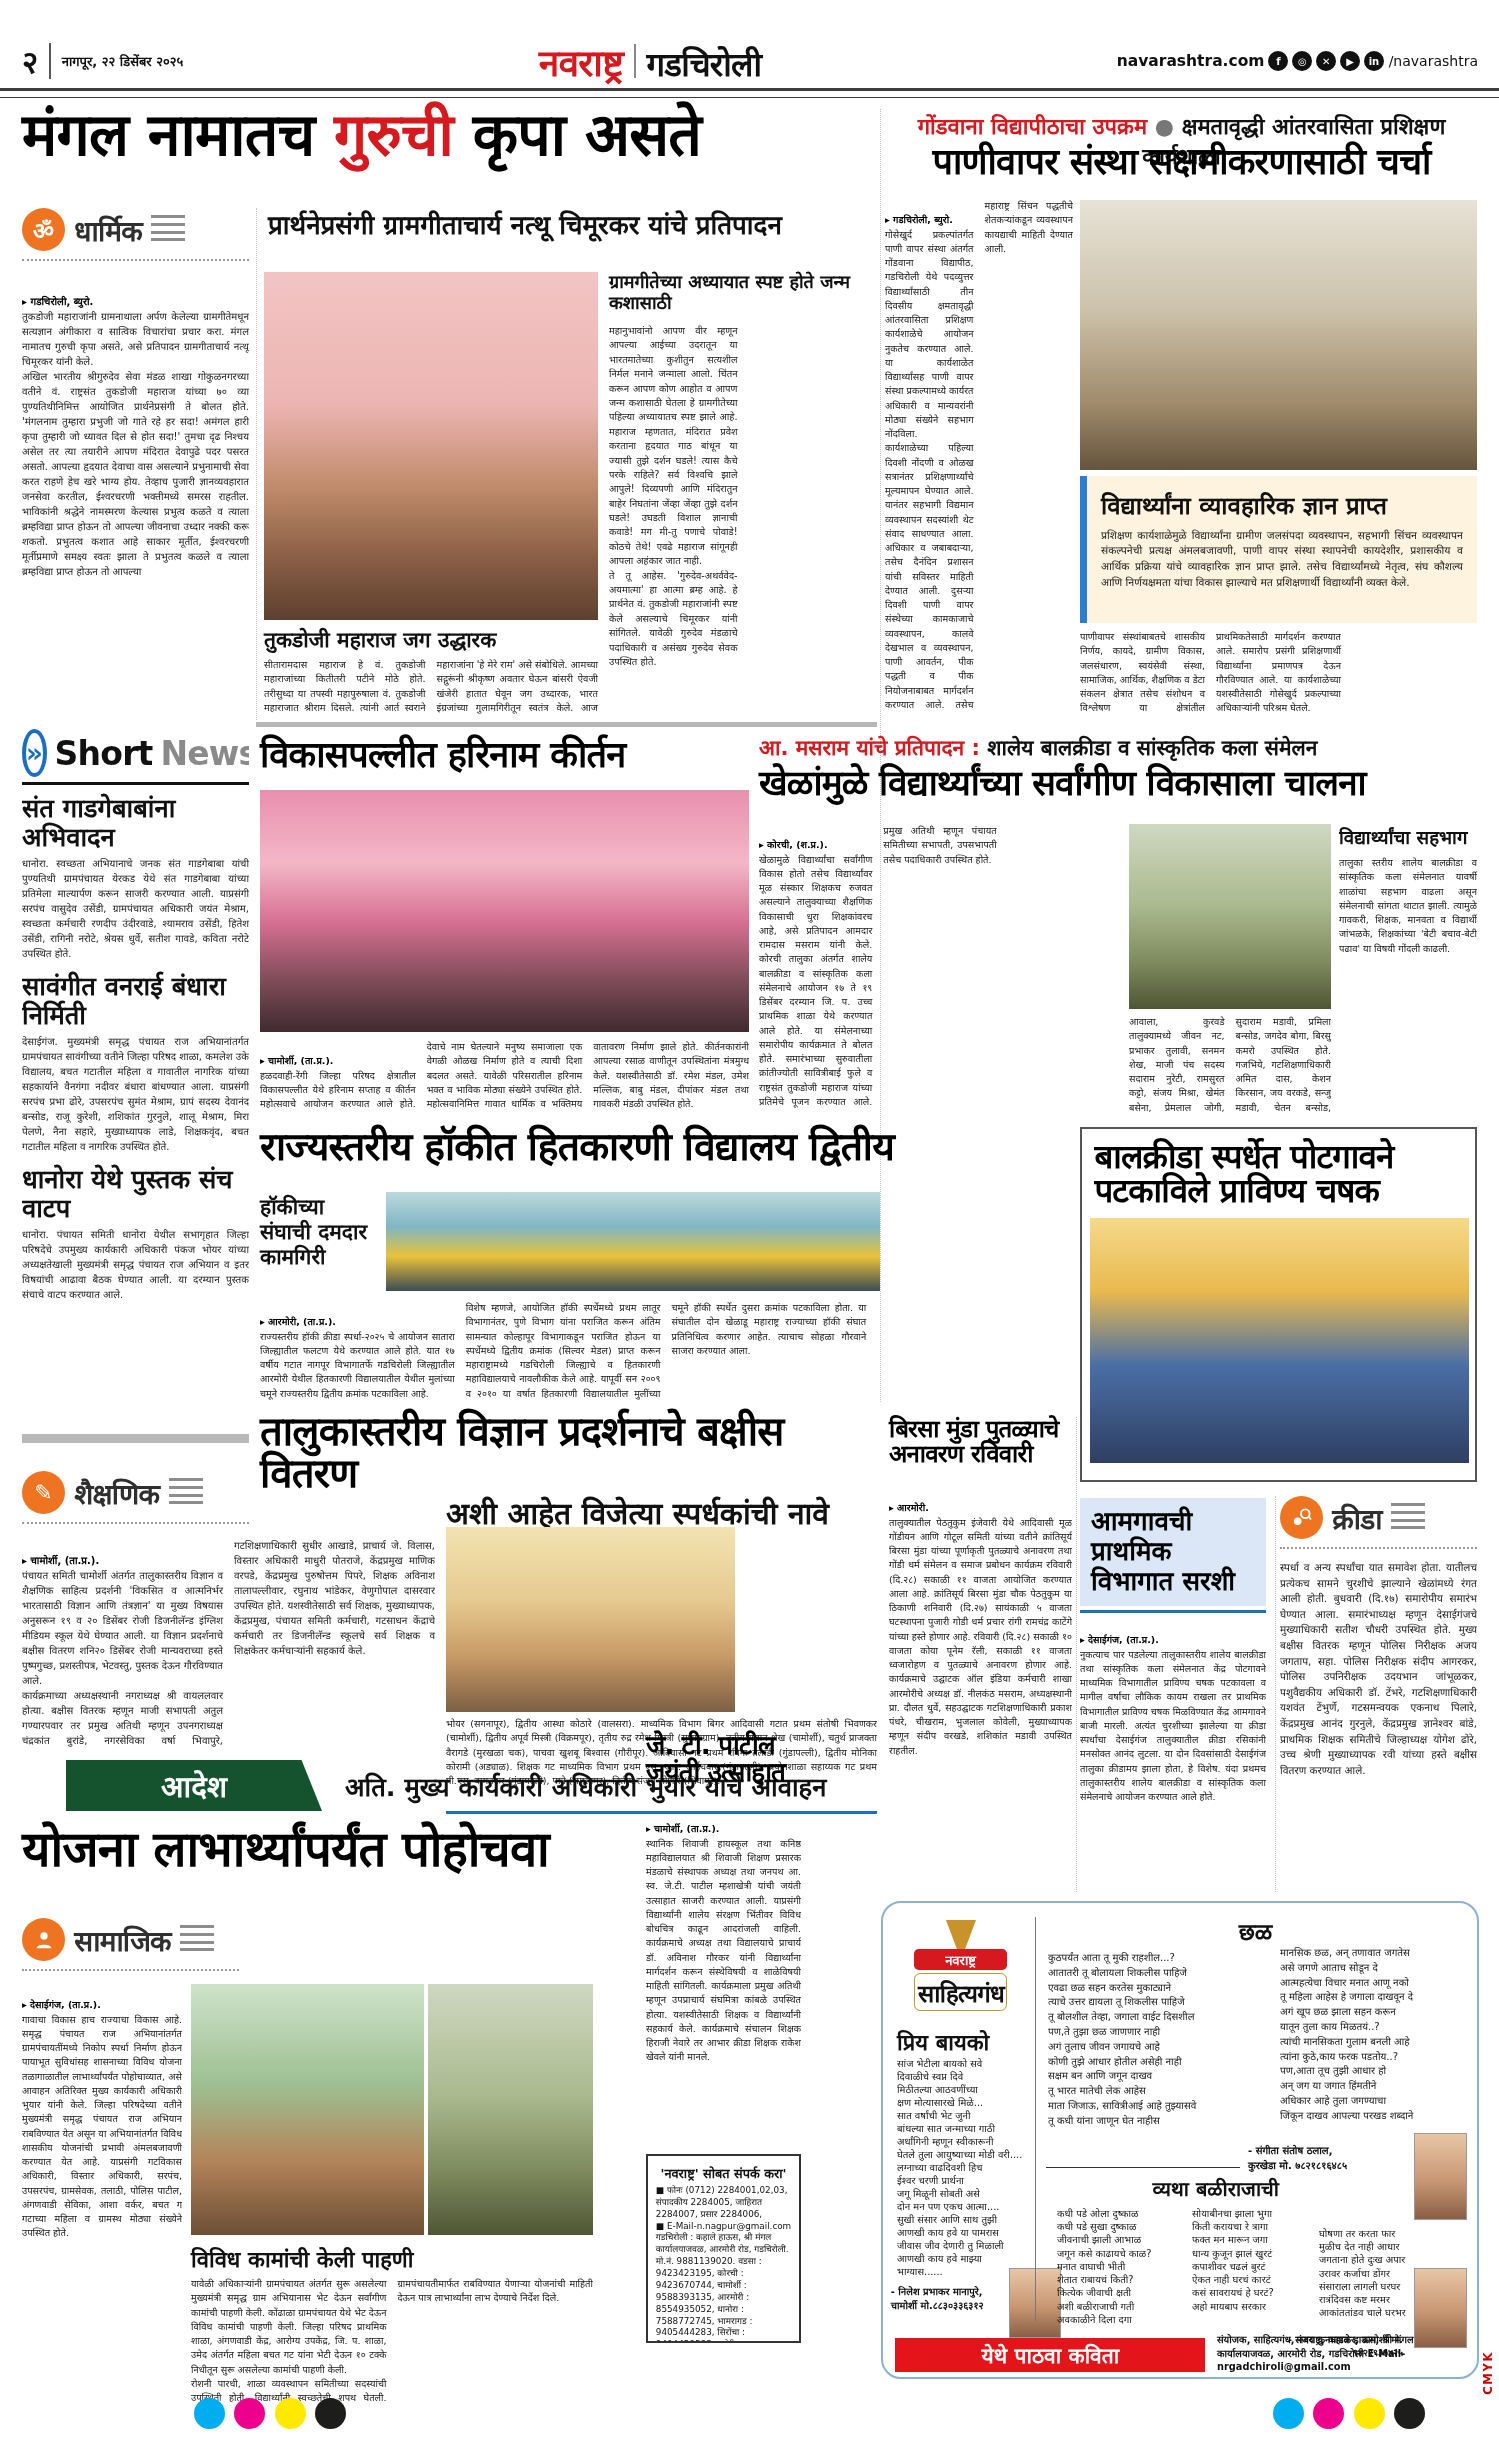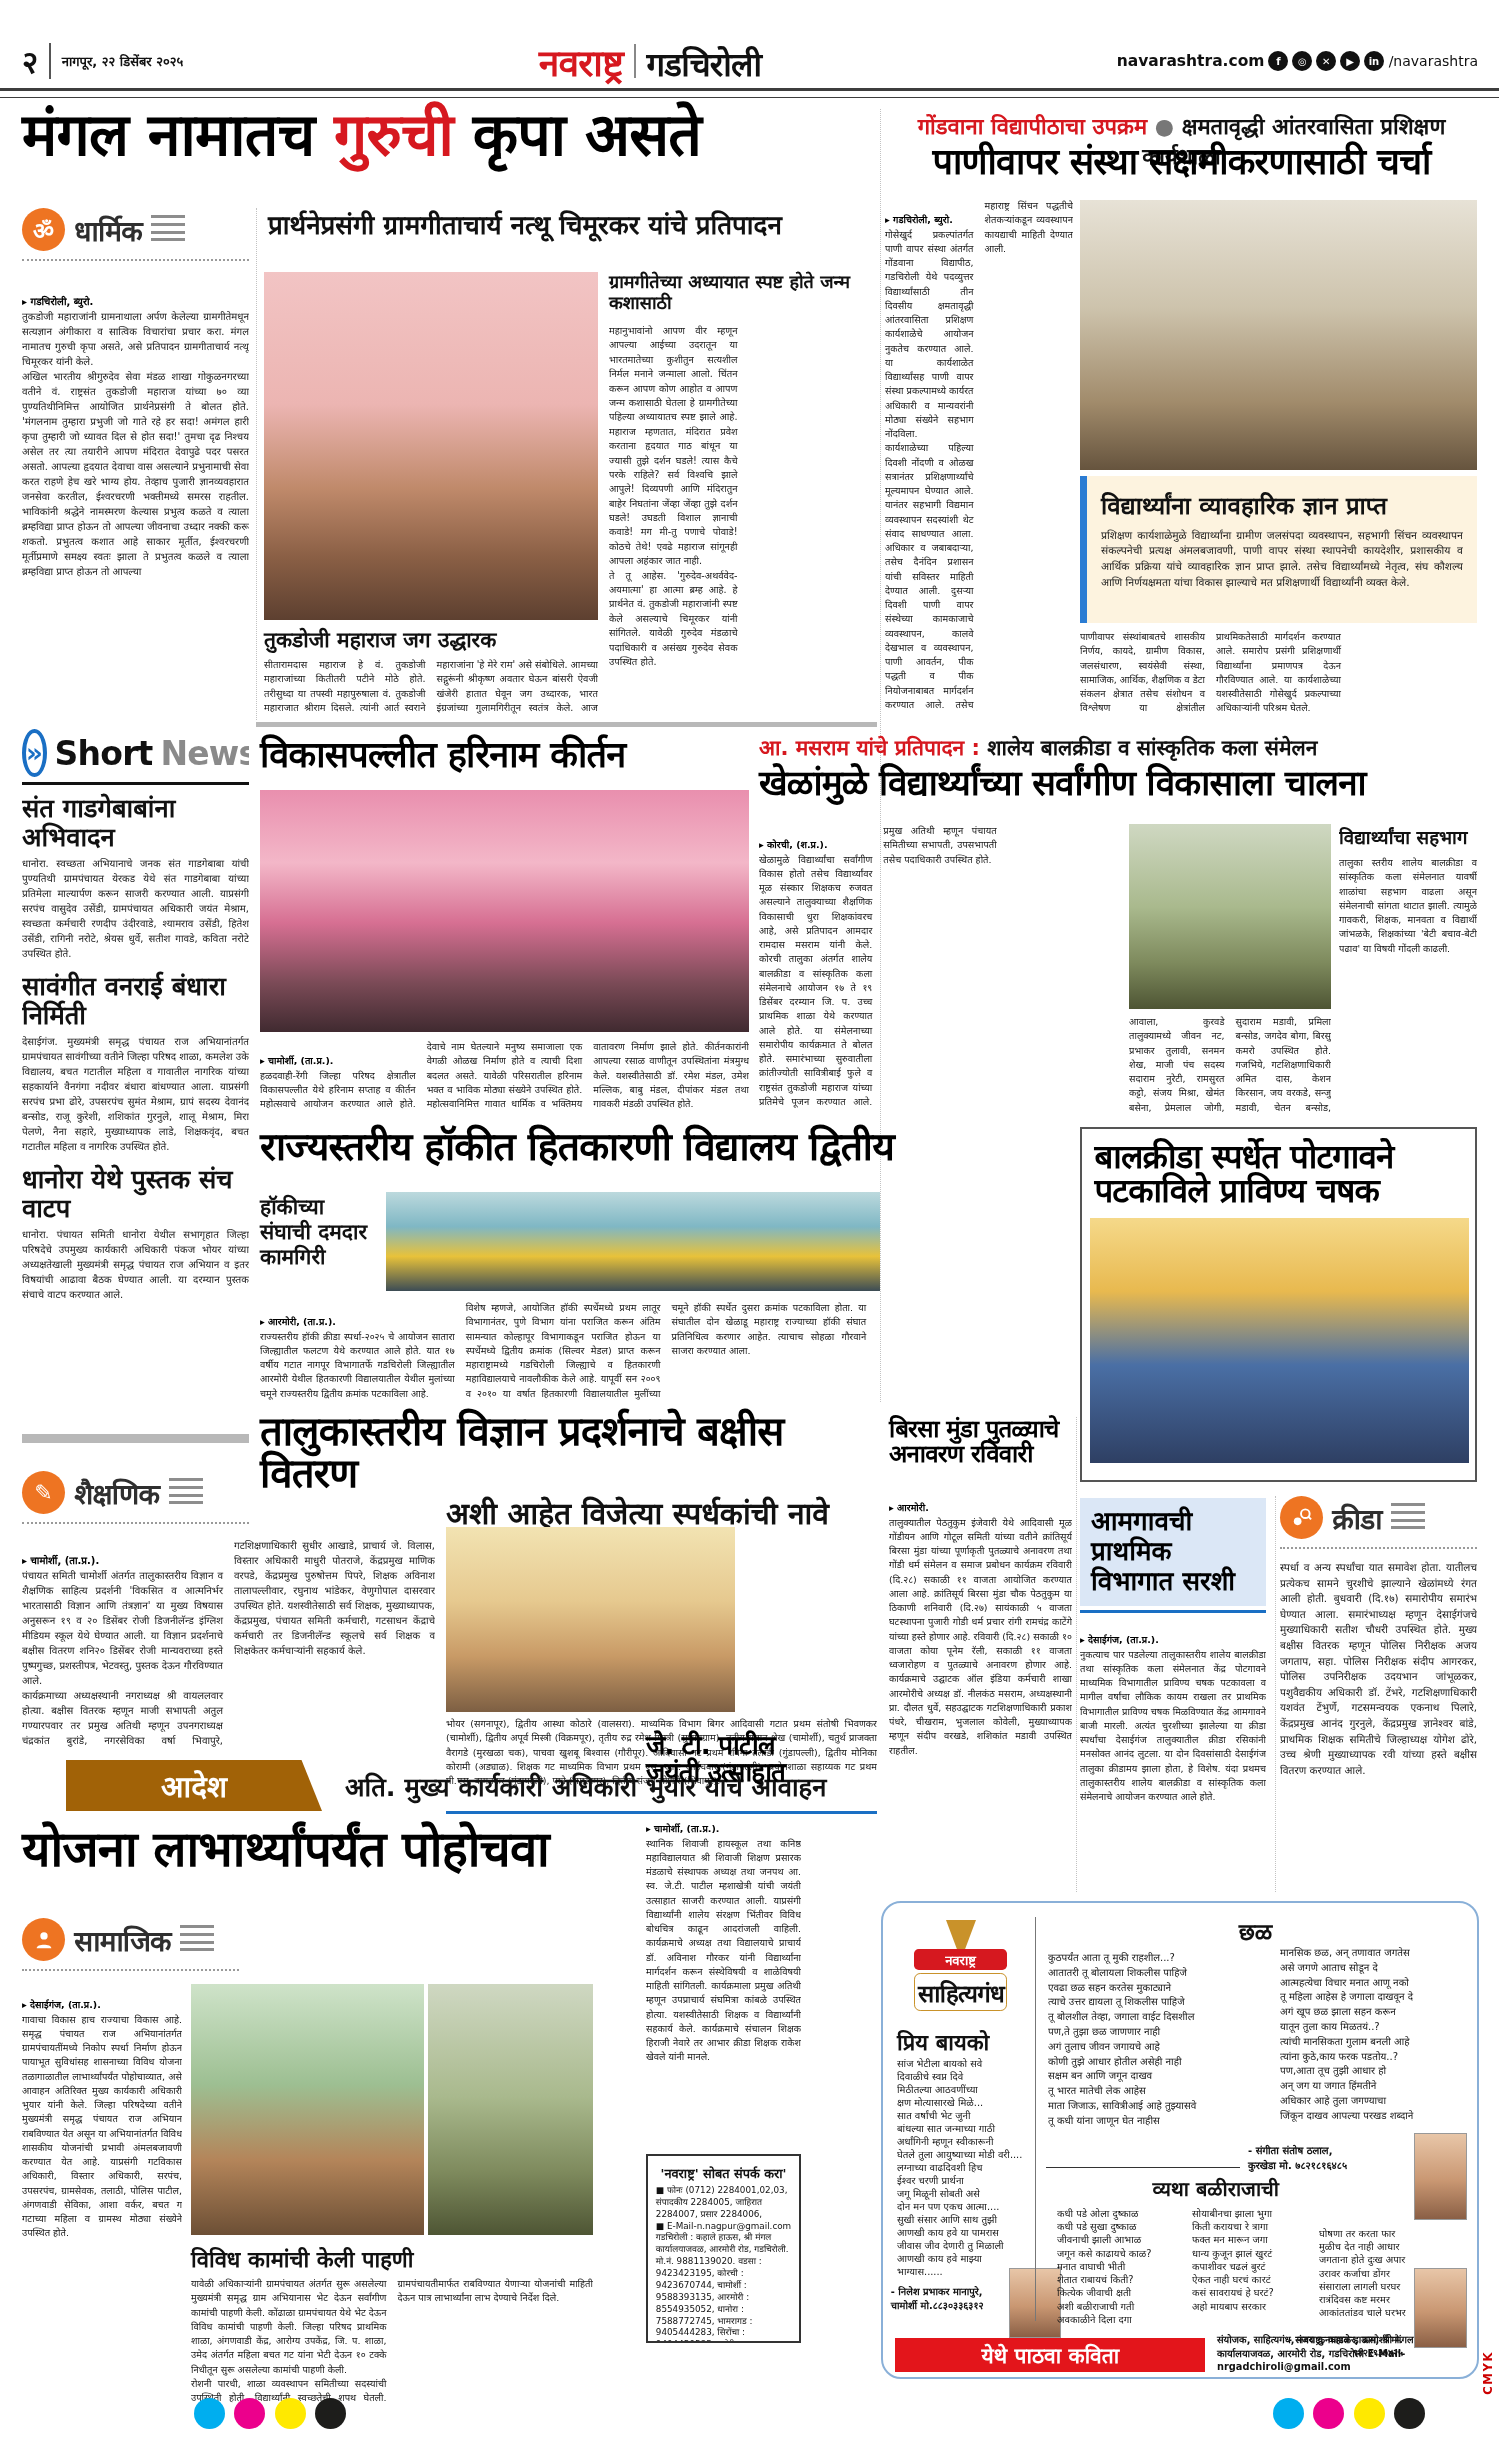--- a/index.html
+++ b/index.html
@@ -35,21 +35,21 @@
   .ph4{background:linear-gradient(180deg,#cfd8c2 0%,#a9b98d 45%,#7e8a5d 75%,#4e5534 100%)}
   .ph5{background:linear-gradient(180deg,#bcd9dd 0%,#7fb7c4 35%,#e8c23a 65%,#3c4c55 100%)}
   .ph6{background:linear-gradient(180deg,#f2e3b2 0%,#e6c98f 40%,#c89a66 70%,#7d5f43 100%)}
   .ph7{background:linear-gradient(180deg,#cfe3c9 0%,#9dbf92 40%,#b4855a 70%,#6c4f35 100%)}
   .ph8{background:linear-gradient(180deg,#f5d98a 0%,#e8b94f 30%,#4a6fa5 60%,#2e3f63 100%)}
   .portrait{background:linear-gradient(180deg,#e8c6a8 0%,#c99772 55%,#8a5f45 100%);border:0.8px solid #999}
   
   .hbox{background:#fdf3df;border-left:7.8px solid #2b7cd3;padding:12.4px 14px;box-sizing:border-box}
   
   .frame{border:2.3px solid #555;box-sizing:border-box}
-  .bluelabel{background:#a16207;color:#fff;font-weight:800;display:flex;align-items:center;justify-content:center;
+  .bluelabel{background:#14532d;color:#fff;font-weight:800;display:flex;align-items:center;justify-content:center;
              clip-path:polygon(0 0,92% 0,100% 100%,0 100%)}
   .amg-head{background:#dbe7f6;font-weight:800;color:#000;padding:9.3px 11px;box-sizing:border-box;line-height:1.15}
   .contactbox{border:2.3px solid #333;box-sizing:border-box;padding:7.8px 7.8px;background:#fff}
   .poem{font-size:9.8px;line-height:1.42;white-space:pre-line;color:#161616}
   .sahitya-box{border:2.3px solid #8ab0d8;border-radius:20px;box-sizing:border-box;background:#fff}
   .redbox{background:#e3151b;color:#fff;font-weight:800;display:flex;align-items:center;justify-content:center}
   .dotc{width:31px;height:31px;border-radius:50%;display:inline-block;margin-right:9.3px}
   .nib{width:0;height:0;border-left:15.5px solid transparent;border-right:15.5px solid transparent;border-top:40px solid #c9922a;margin:0 auto}
   .brand-pill{background:#d6181f;color:#fff;font-weight:800;font-size:13px;text-align:center;border-radius:4.7px;padding:1.6px 4.7px}
   .brand-big{border:1.6px solid #c9922a;border-radius:6.2px;font-size:24px;font-weight:800;text-align:center;padding:1.6px 3.1px;letter-spacing:-0.8px}

